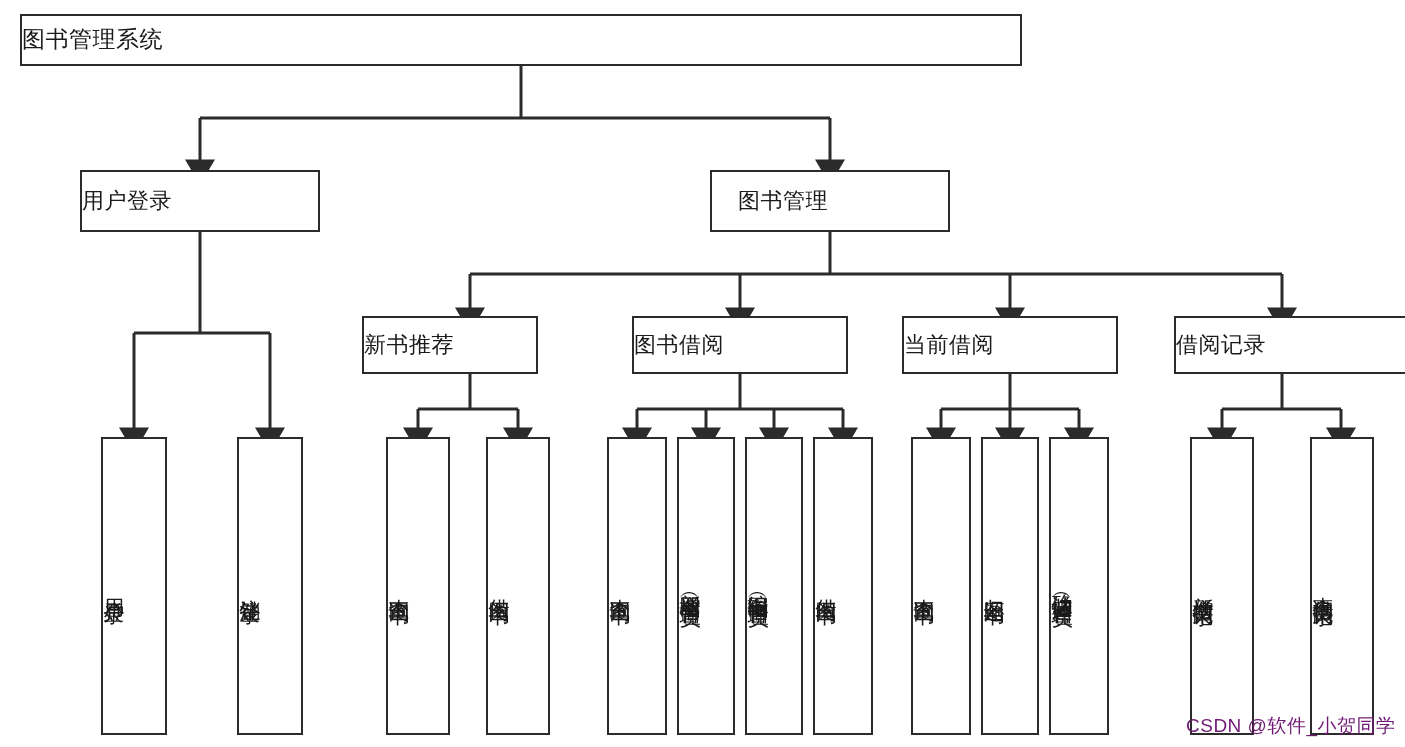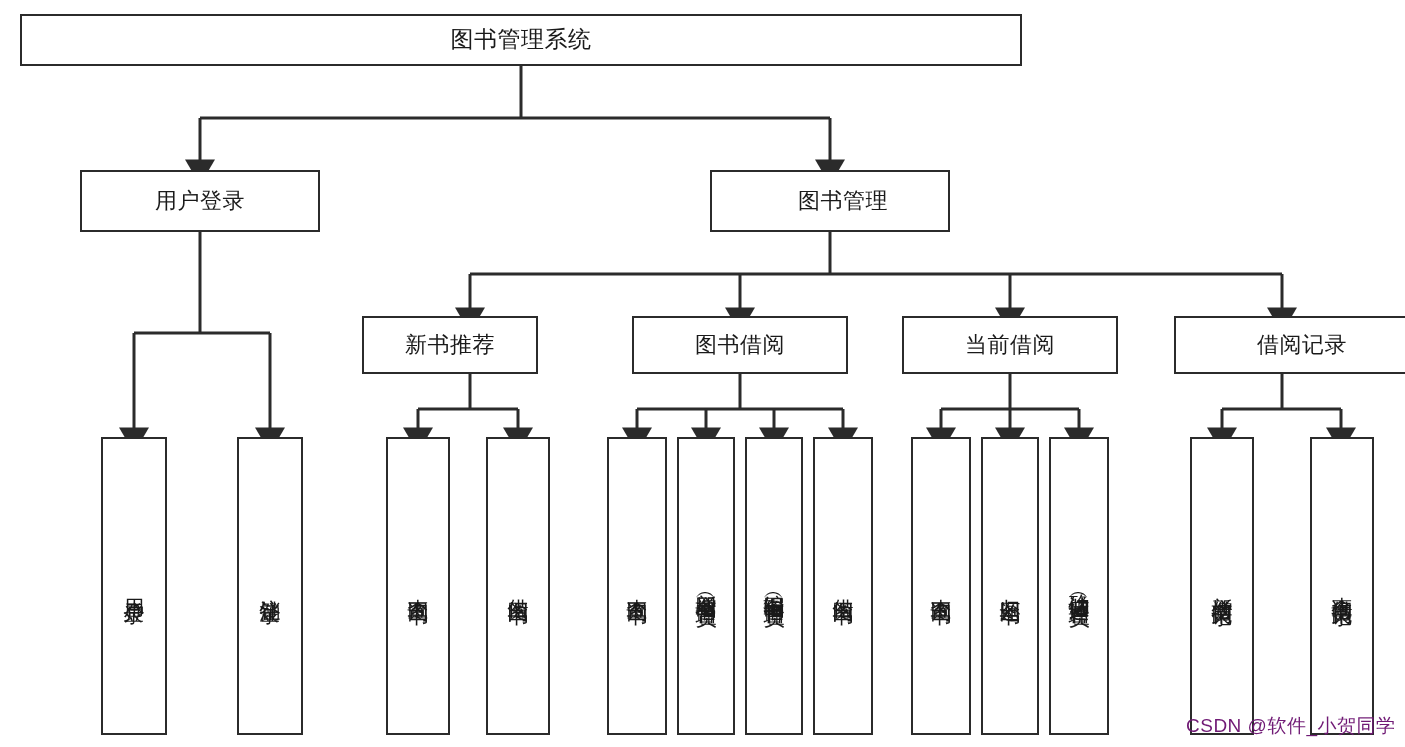--- a/index.html
+++ b/index.html
@@ -24,21 +24,20 @@
     width: 1405px;
     height: 747px;
   }
   .node {
     position: absolute;
     box-sizing: border-box;
     background: #ffffff;
     border: 2.5px solid #2b2b2b;
     display: flex;
     align-items: center;
-    justify-content: center;
     z-index: 3;
   }
   .node .label {
     color: #1a1a1a;
     font-size: 22px;
     line-height: 1.18;
     letter-spacing: 0.5px;
     white-space: nowrap;
     text-align: center;
   }

